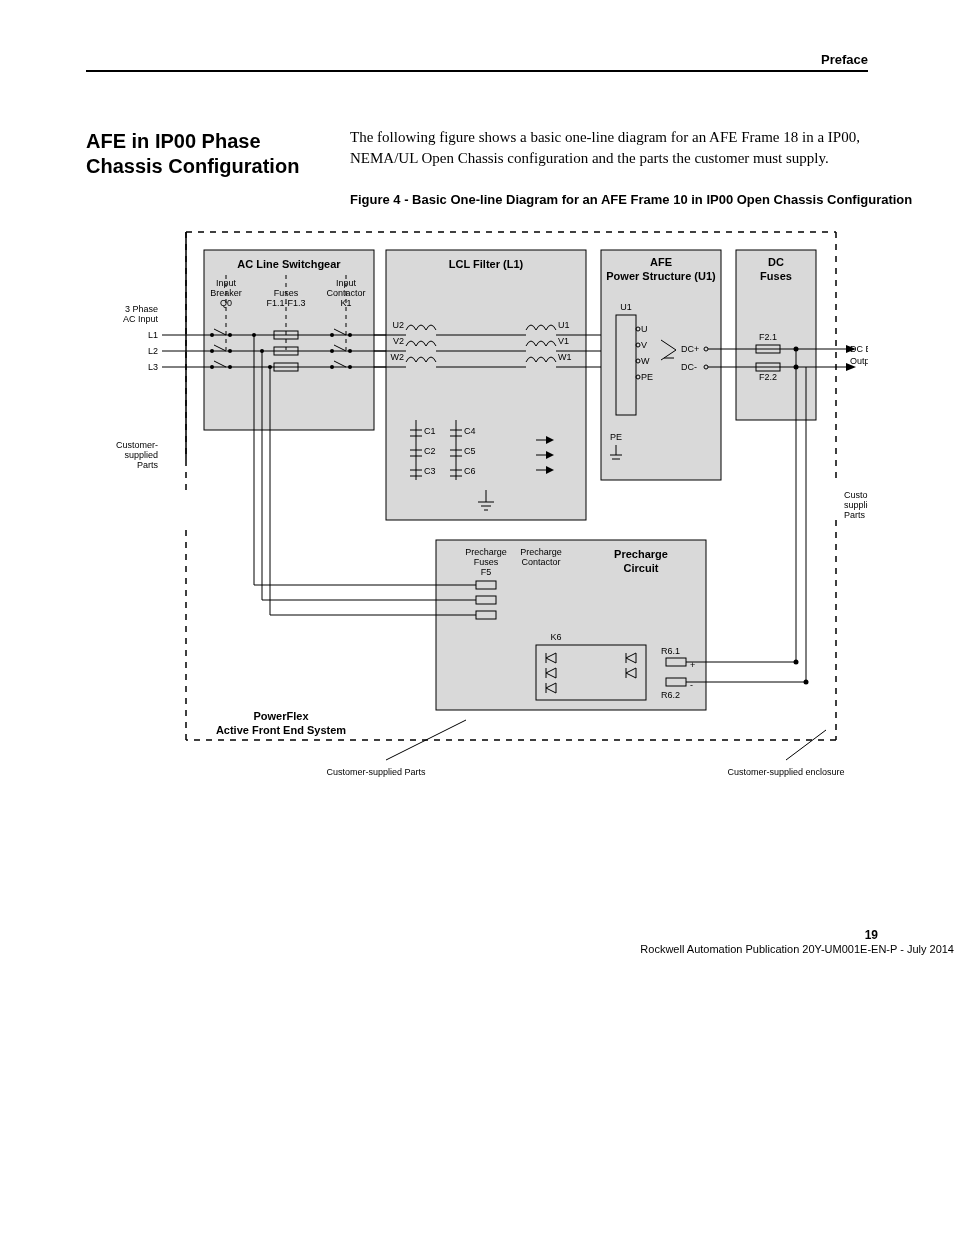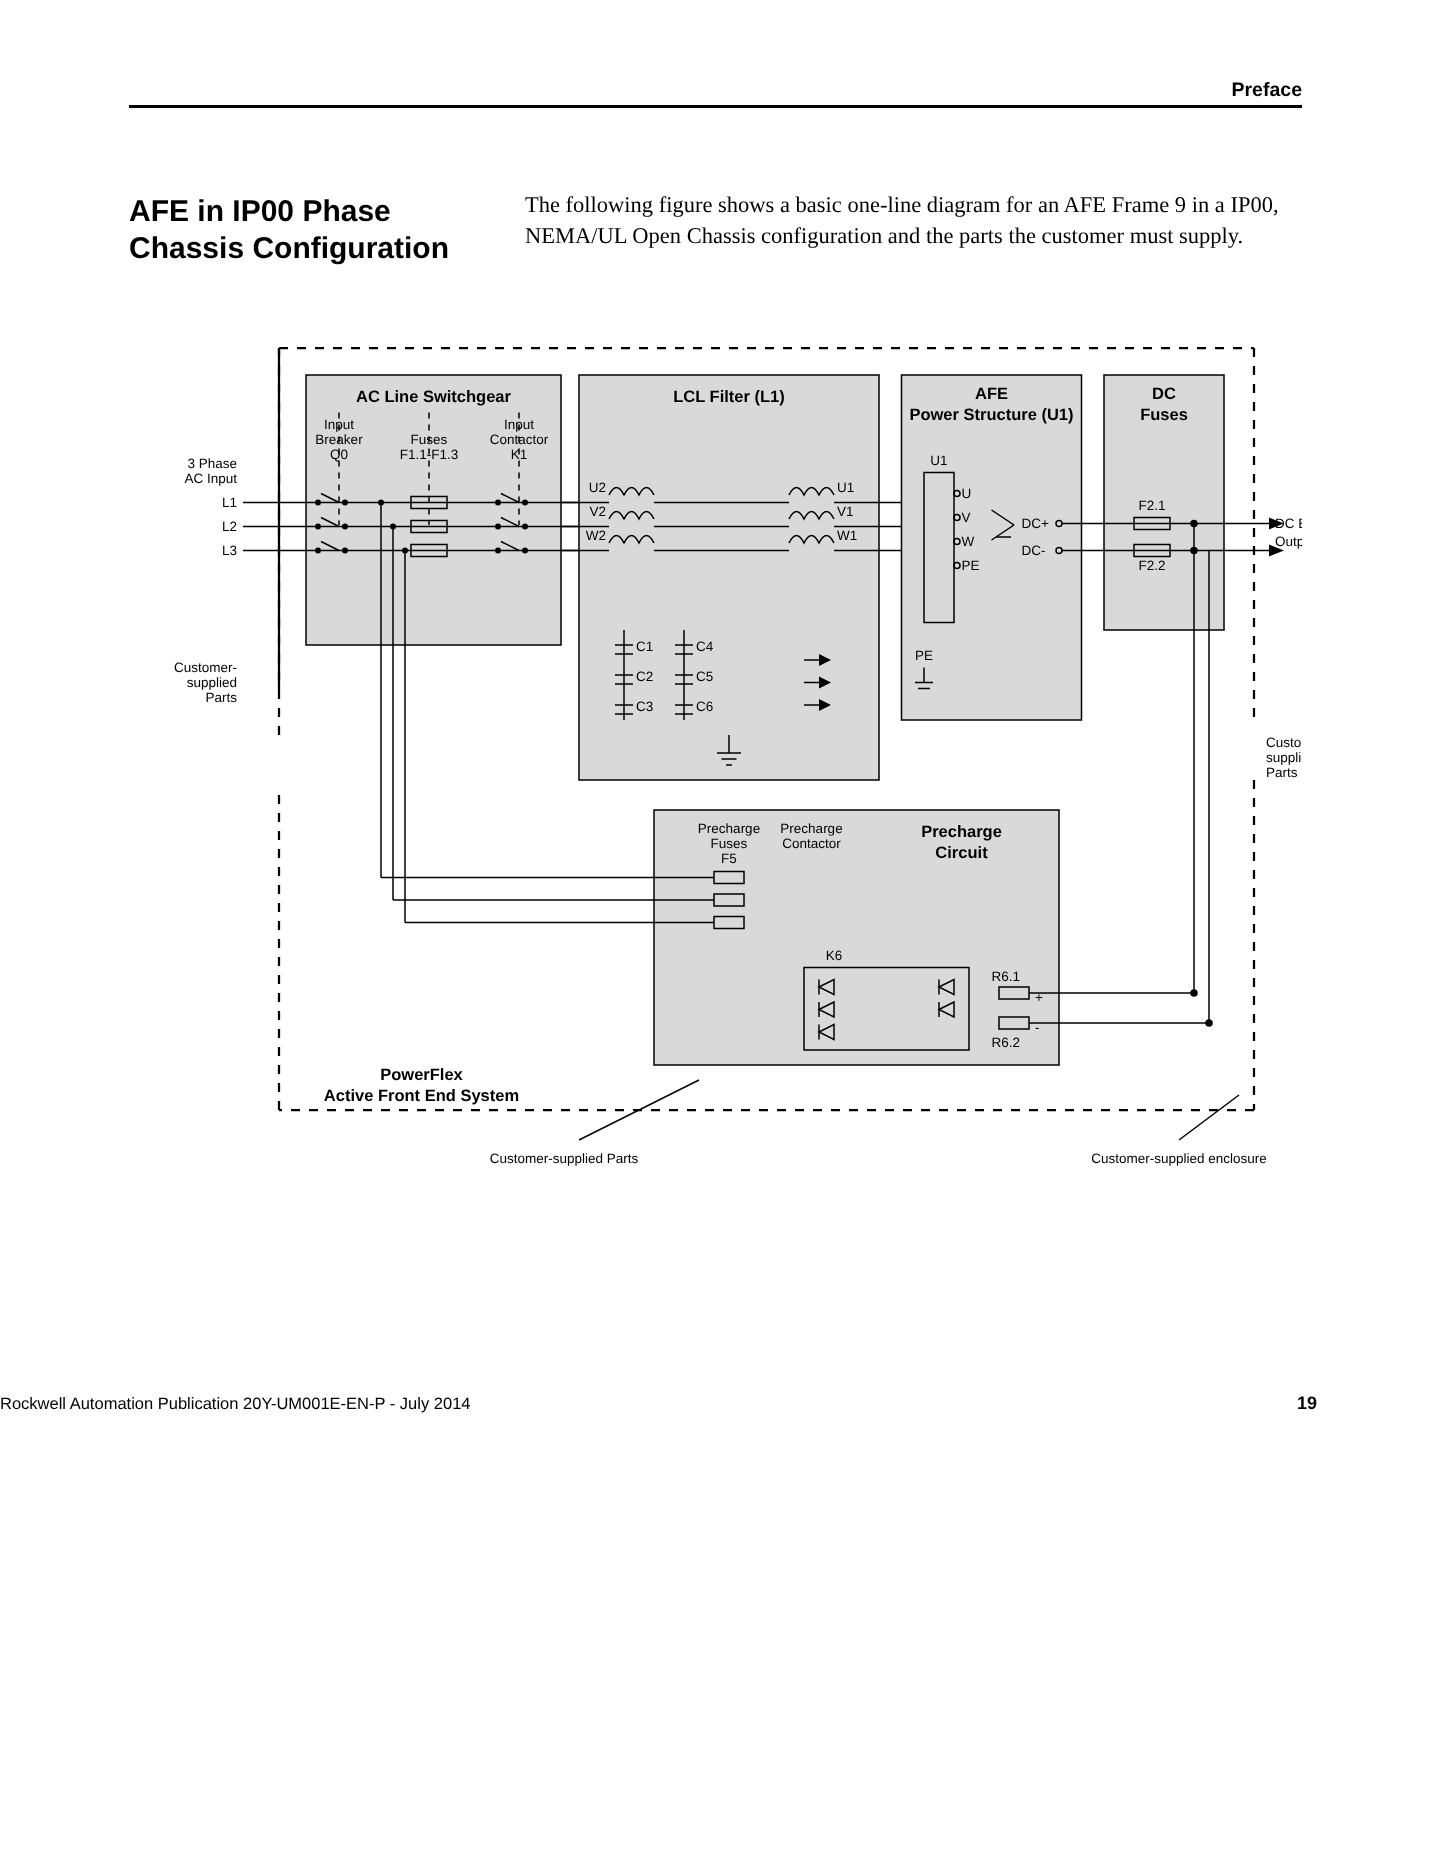--- a/index.html
+++ b/index.html
@@ -3,42 +3,43 @@
 <meta charset="utf-8">
 <style>
   html,body{margin:0;padding:0;background:#fff;font-family:Georgia,"Times New Roman",serif;color:#000}
   .page{width:954px;height:970px;position:relative;margin:0 auto}
   .header-bar{position:absolute;left:86px;right:86px;top:70px;border-top:2px solid #000}
   .preface{position:absolute;right:86px;top:52px;font:700 13px Arial,sans-serif}
   .sec-title{position:absolute;left:86px;top:112px;width:240px;font:700 20px Arial,sans-serif;line-height:1.25}
   .intro{position:absolute;left:350px;top:112px;right:86px;font:400 15px Georgia,serif;line-height:1.4}
   .fig-cap{position:absolute;left:350px;top:192px;font:700 13px Arial,sans-serif}
   .page-num{position:absolute;right:76px;bottom:28px;font:700 12px Arial,sans-serif}
-  .pub{position:absolute;left:0;right:0;bottom:28px;text-align:left;font:400 11px Arial,sans-serif}
+  .pub{position:absolute;left:0;right:0;bottom:15px;text-align:right;font:400 11px Arial,sans-serif}
   svg{position:absolute;left:86px;top:220px}
   .box-lbl{font:700 11px Arial,sans-serif;text-anchor:middle}
   .sm{font:400 9px Arial,sans-serif;text-anchor:middle}
   .sm-l{font:400 9px Arial,sans-serif;text-anchor:start}
   .sm-r{font:400 9px Arial,sans-serif;text-anchor:end}
   .box{fill:#d9d9d9;stroke:#000;stroke-width:1}
   .dash{stroke:#000;stroke-width:1.5;stroke-dasharray:6 6;fill:none}
   .dash-t{stroke:#000;stroke-width:1;stroke-dasharray:4 4;fill:none}
   .ln{stroke:#000;stroke-width:1;fill:none}
   .coil{stroke:#000;stroke-width:1;fill:none}
   .dot{fill:#000}
 </style>
 </head>
 <body>
 <div class="page">
 
 <div class="preface">Preface</div>
 <div class="header-bar"></div>
 
 <h2 class="sec-title">AFE in IP00 Phase Chassis Configuration</h2>
-<p class="intro">The following figure shows a basic one-line diagram for an AFE Frame 9 in a IP00, NEMA/UL Open Chassis configuration and the parts the customer must supply.</p>
+<p class="intro">The following figure shows a basic one-line diagram for an AFE Frame 18 in a IP00, NEMA/UL Open Chassis configuration and the parts the customer must supply.</p>
+<div class="fig-cap">Figure 4 - Basic One-line Diagram for an AFE Frame 10 in IP00 Open Chassis Configuration</div>
 
 <svg width="782" height="600" viewBox="0 0 782 600">
 
   <polyline class="dash" points="100,12 100,240 100,12 100,12"></polyline>
   <line class="dash" x1="100" y1="12" x2="750" y2="12"></line>
   <line class="dash" x1="750" y1="12" x2="750" y2="260"></line>
   <line class="dash" x1="750" y1="300" x2="750" y2="520"></line>
   <line class="dash" x1="750" y1="520" x2="100" y2="520"></line>
   <line class="dash" x1="100" y1="520" x2="100" y2="310"></line>
   <line class="dash" x1="100" y1="270" x2="100" y2="12"></line>

